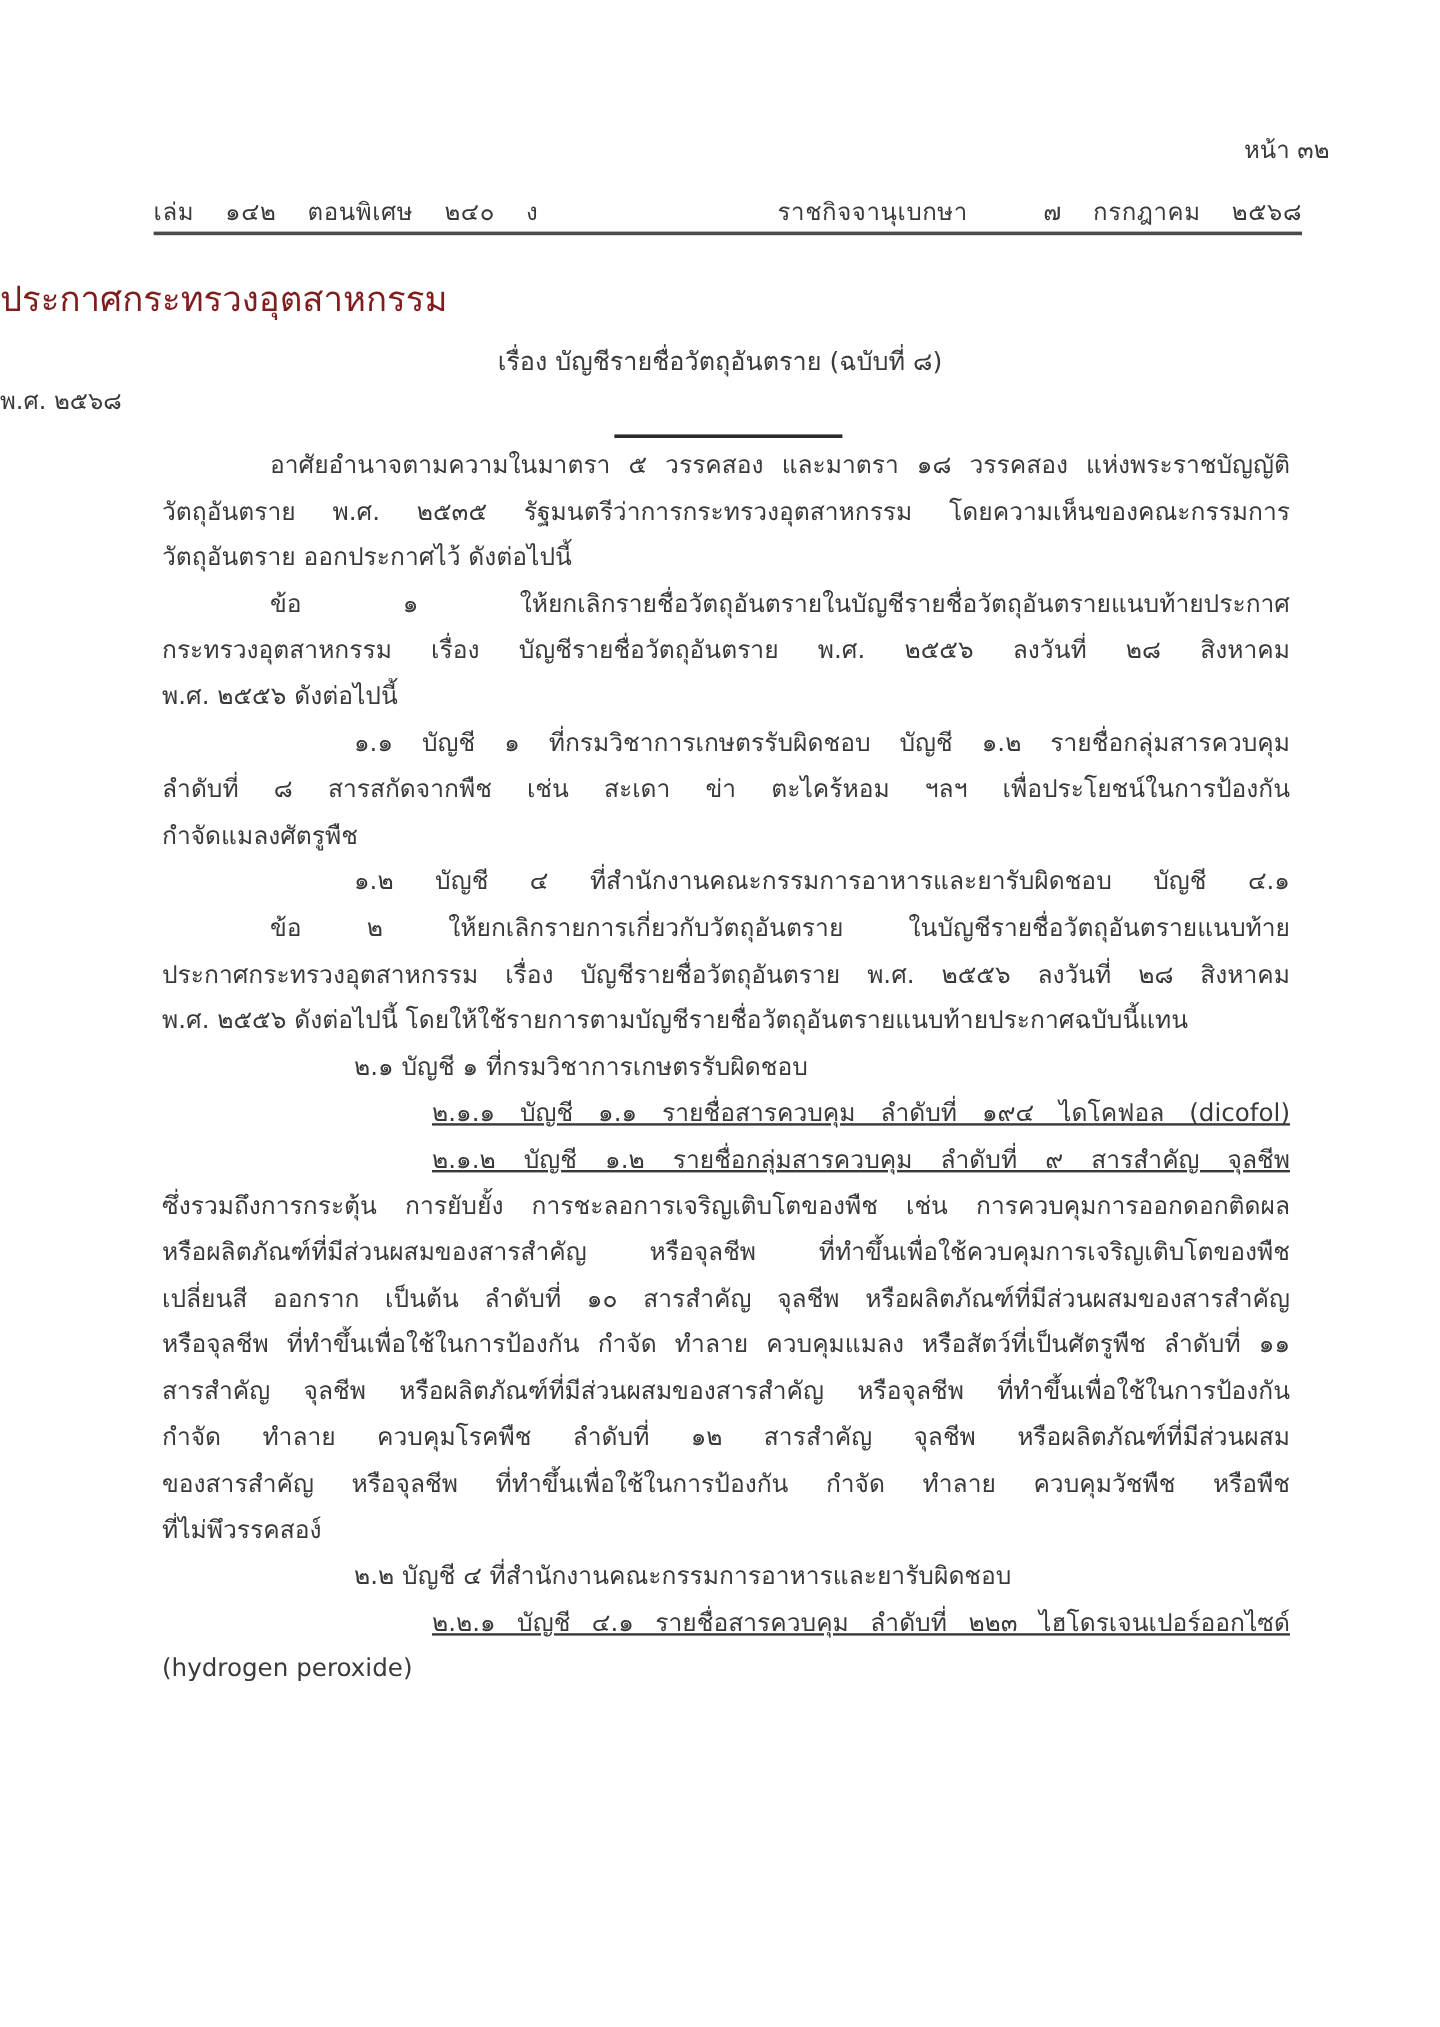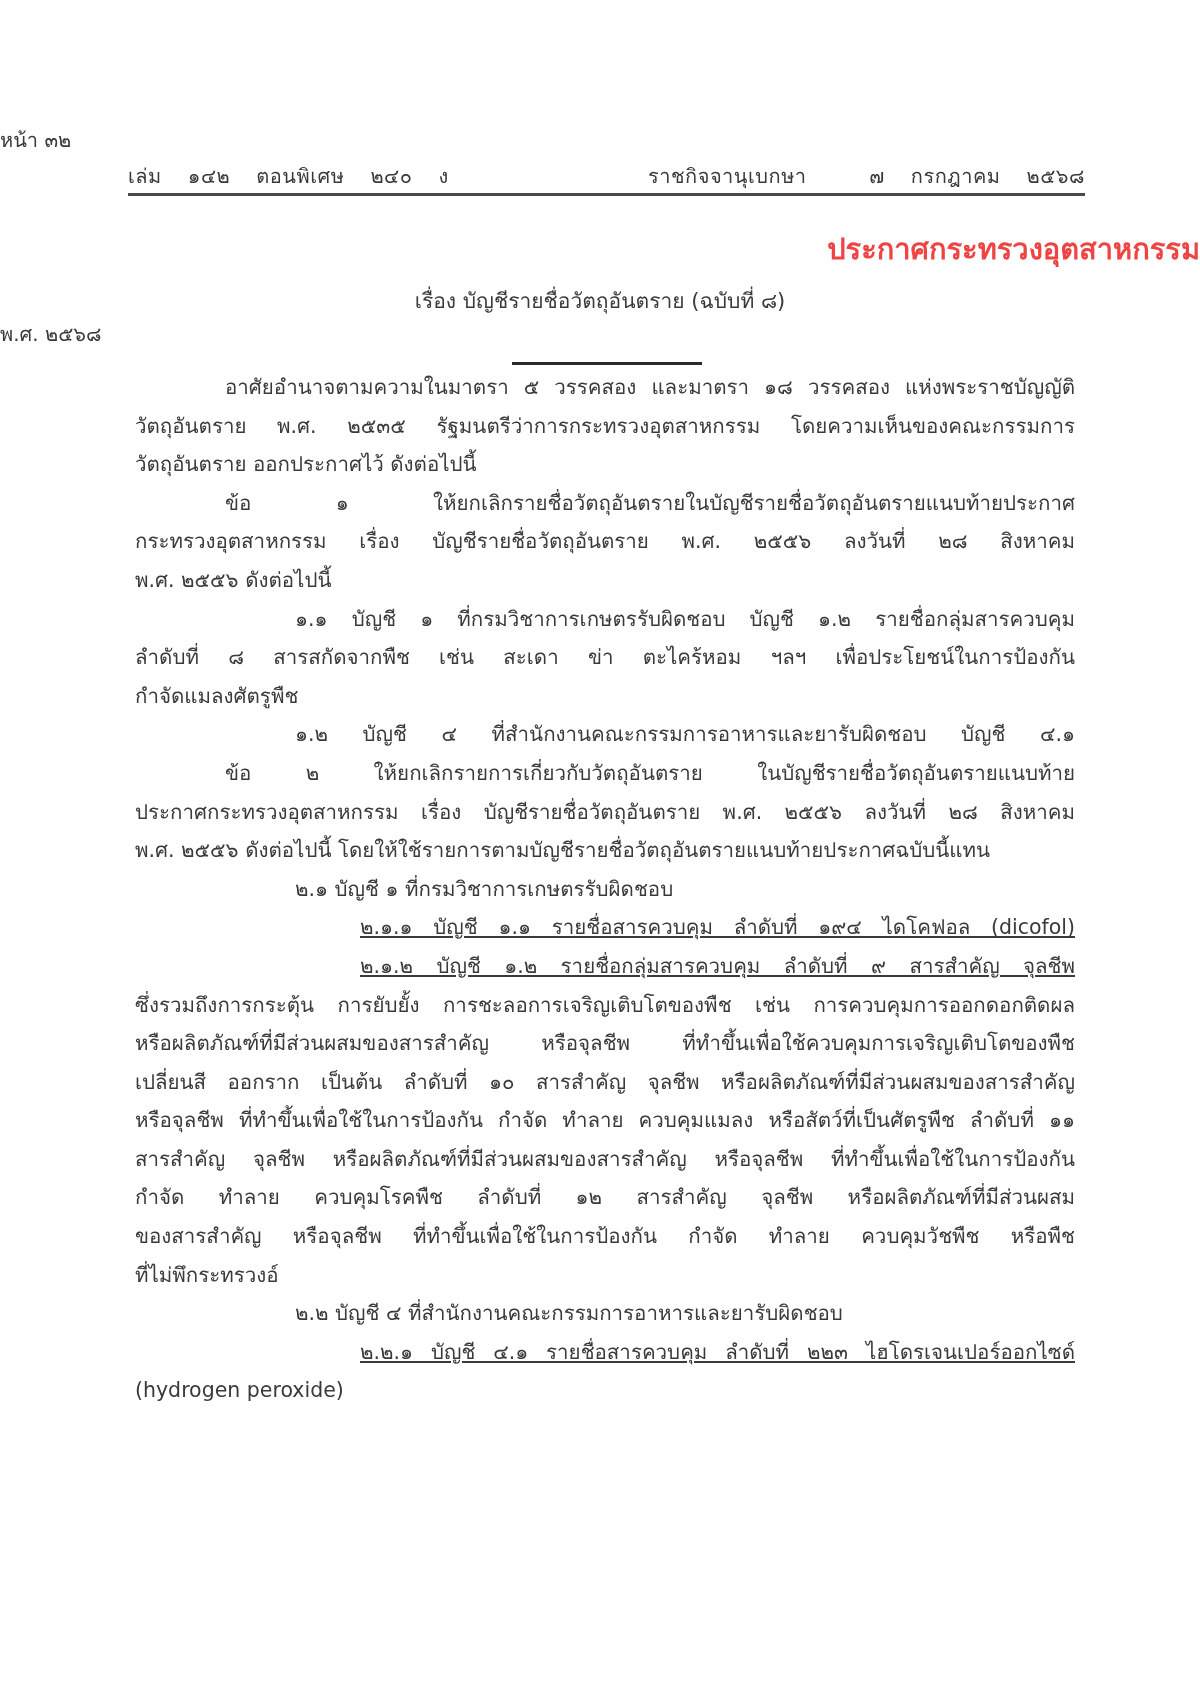--- a/index.html
+++ b/index.html
@@ -1,27 +1,27 @@
 <!DOCTYPE html>
 <html><head>
 <meta charset="utf-8">
 <style>
   html, body { margin: 0; padding: 0; background: #ffffff; }
   body { width: 1200px; height: 1689px; position: relative; overflow: hidden;
          font-family: "DejaVu Sans", "Liberation Sans", sans-serif; color: #3a3a3a; }
   .page { position: absolute; left: 0; top: 0; width: 1200px; height: 1689px; }
   .abs { position: absolute; white-space: nowrap; }
   .hdr { font-size: 20px; letter-spacing: 0.5px; }
-  .page-no { left: 0; width: 1108px; top: 124px; text-align: left; font-size: 20px; }
+  .page-no { left: 0; width: 1108px; top: 109px; text-align: right; font-size: 20px; }
   .hdr-row { top: 160px; left: 128px; width: 957px; display: flex; justify-content: space-between; align-items: baseline; }
   .hdr-left span, .hdr-right span { margin-right: 26px; }
   .hdr-right span:last-child { margin-right: 0; }
   .hdr-center { position: absolute; left: 520px; }
   .hdr-rule { left: 128px; top: 193px; width: 957px; height: 3px; background: #4a4a4a; }
-  .title { left: 0; width: 1200px; top: 226px; text-align: right; font-size: 29px; color: #ef4444; font-weight: bold; }
+  .title { left: 0; width: 1200px; top: 226px; text-align: left; font-size: 29px; color: #7f1d1d; }
   .subtitle { left: 0; width: 1200px; top: 284px; text-align: center; font-size: 21px; }
   .year { left: 0; width: 1200px; top: 318px; text-align: left; font-size: 20px; }
   .sep { left: 512px; top: 362px; width: 190px; height: 3px; background: #2a2a2a; }
   .body-text { left: 135px; width: 940px; font-size: 20.5px; line-height: 38.6px; }
   .line { display: block; height: 38.6px; white-space: nowrap; }
   .just { text-align: justify; text-align-last: justify; }
   .ind1 { padding-left: 90px; }
   .ind2 { padding-left: 160px; }
   .ind3 { padding-left: 225px; text-decoration: underline; }
 </style>
@@ -65,19 +65,19 @@
     <span class="line ind2">๒.๑ บัญชี ๑ ที่กรมวิชาการเกษตรรับผิดชอบ</span>
     <span class="line just ind3">๒.๑.๑ บัญชี ๑.๑ รายชื่อสารควบคุม ลำดับที่ ๑๙๔ ไดโคฟอล (dicofol)</span>
     <span class="line just ind3">๒.๑.๒ บัญชี ๑.๒ รายชื่อกลุ่มสารควบคุม ลำดับที่ ๙ สารสำคัญ จุลชีพ</span>
     <span class="line just">ซึ่งรวมถึงการกระตุ้น การยับยั้ง การชะลอการเจริญเติบโตของพืช เช่น การควบคุมการออกดอกติดผล</span>
     <span class="line just">หรือผลิตภัณฑ์ที่มีส่วนผสมของสารสำคัญ หรือจุลชีพ ที่ทำขึ้นเพื่อใช้ควบคุมการเจริญเติบโตของพืช</span>
     <span class="line just">เปลี่ยนสี ออกราก เป็นต้น ลำดับที่ ๑๐ สารสำคัญ จุลชีพ หรือผลิตภัณฑ์ที่มีส่วนผสมของสารสำคัญ</span>
     <span class="line just">หรือจุลชีพ ที่ทำขึ้นเพื่อใช้ในการป้องกัน กำจัด ทำลาย ควบคุมแมลง หรือสัตว์ที่เป็นศัตรูพืช ลำดับที่ ๑๑</span>
     <span class="line just">สารสำคัญ จุลชีพ หรือผลิตภัณฑ์ที่มีส่วนผสมของสารสำคัญ หรือจุลชีพ ที่ทำขึ้นเพื่อใช้ในการป้องกัน</span>
     <span class="line just">กำจัด ทำลาย ควบคุมโรคพืช ลำดับที่ ๑๒ สารสำคัญ จุลชีพ หรือผลิตภัณฑ์ที่มีส่วนผสม</span>
     <span class="line just">ของสารสำคัญ หรือจุลชีพ ที่ทำขึ้นเพื่อใช้ในการป้องกัน กำจัด ทำลาย ควบคุมวัชพืช หรือพืช</span>
-    <span class="line">ที่ไม่พึกระทรวงอ์</span>
+    <span class="line">ที่ไม่พึวรรคสอง์</span>
     <span class="line ind2">๒.๒ บัญชี ๔ ที่สำนักงานคณะกรรมการอาหารและยารับผิดชอบ</span>
     <span class="line just ind3">๒.๒.๑ บัญชี ๔.๑ รายชื่อสารควบคุม ลำดับที่ ๒๒๓ ไฮโดรเจนเปอร์ออกไซด์</span>
     <span class="line">(hydrogen  peroxide)</span>
   </div>
 
 </div>
 
 </body></html>

